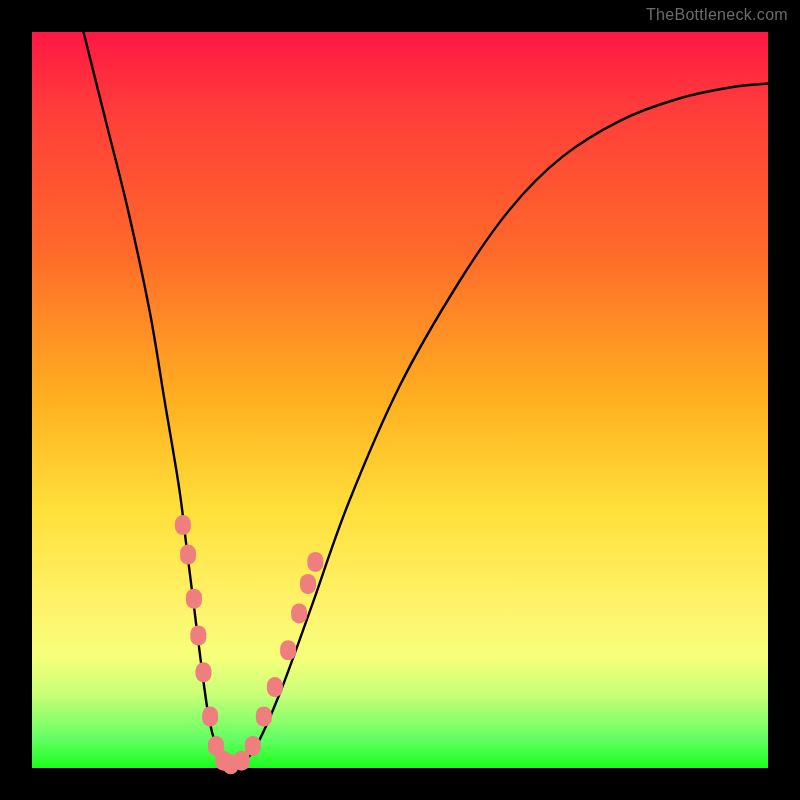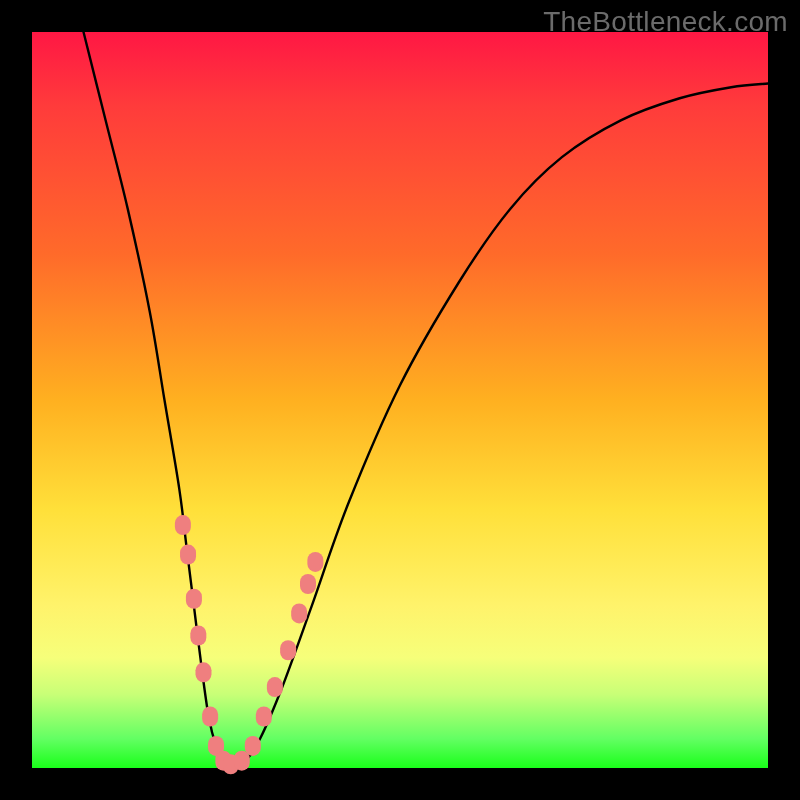--- a/index.html
+++ b/index.html
@@ -38,21 +38,21 @@
       #c8ff77 90%,
       #63ff63 96%,
       #1aff1a 100%
     );
   }
   .watermark {
     position: absolute;
     top: 6px;
     right: 12px;
     color: #6b6b6b;
-    font-size: 28px;
+    font-size: 16px;
     font-weight: 400;
     letter-spacing: 0.3px;
     z-index: 20;
     user-select: none;
     text-align: right;
   }
   svg.curve {
     position: absolute;
     left: 0;
     top: 0;

